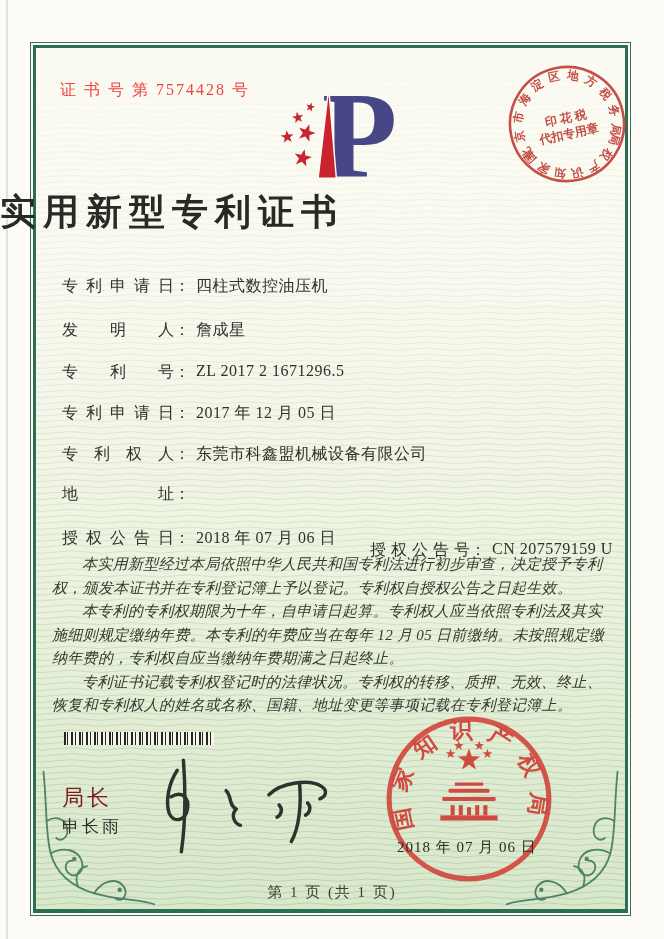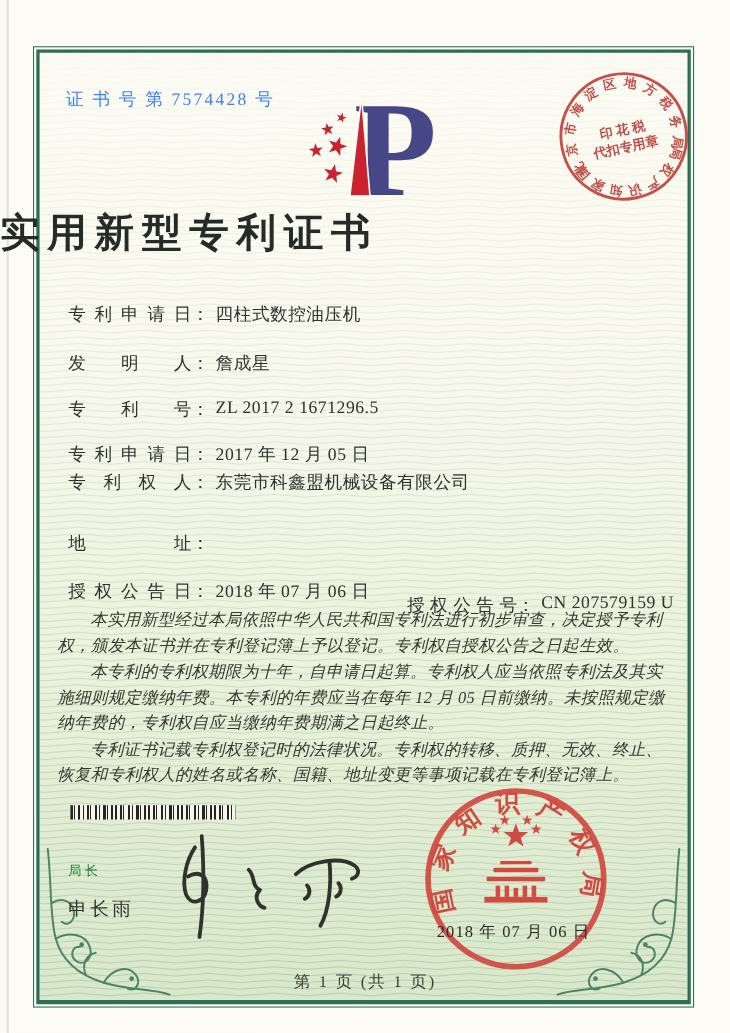--- a/index.html
+++ b/index.html
@@ -22,35 +22,35 @@
     border:3px solid #2c6e51;border-bottom-width:4px;
     position:relative;overflow:hidden;
     background:linear-gradient(180deg,#fcfbf3 0%,#fbfaf1 22%,#f5f6e9 42%,#ecf2de 62%,#e2edd3 80%,#d9e7ca 100%);
   }
   .waves{position:absolute;inset:0;width:100%;height:100%;z-index:0;}
   .ornament{position:absolute;bottom:2px;width:118px;height:138px;z-index:1;opacity:.9;}
   .ornament.left{left:2px;}
   .ornament.right{right:2px;transform:scaleX(-1);}
   
   .abs{position:absolute;z-index:2;}
-  .cert-no{left:60px;top:80px;font-size:16px;letter-spacing:2px;color:#3b82f6;}
+  .cert-no{left:60px;top:80px;font-size:16px;letter-spacing:2px;color:#ef4444;}
   .logo{left:268px;top:84px;width:130px;height:100px;}
   .tax-stamp{left:505px;top:62px;width:124px;height:124px;transform:rotate(-12deg);opacity:.92;}
   .title{left:0;right:0;top:188px;text-align:left;font-size:36px;font-weight:bold;letter-spacing:7px;color:#272b26;}
   .row{left:62px;width:552px;display:flex;align-items:flex-start;font-size:16px;color:#2e322b;}
   .lbl{display:inline-block;width:112px;text-align:justify;text-align-last:justify;flex:none;}
   .colon{flex:none;}
   .val{margin-left:6px;letter-spacing:.5px;}
   .val-address{display:inline-block;max-width:424px;line-height:1.5;}
   .grant2{position:absolute;left:308px;top:12px;display:flex;}
   .paras{left:52px;top:553px;width:562px;font-size:15px;line-height:1.57;font-style:italic;color:#343830;z-index:2;}
   .paras p{margin:0;text-indent:2em;letter-spacing:.3px;}
   .barcode{left:64px;top:732px;width:150px;height:13px;
     background:repeating-linear-gradient(90deg,#23251f 0 2px,#f6f5ec 2px 3px,#23251f 3px 4px,#f6f5ec 4px 7px,#23251f 7px 9px,#f6f5ec 9px 11px,#23251f 11px 12px,#f6f5ec 12px 15px);}
-  .signer-title{left:62px;top:783px;font-size:12px;letter-spacing:3px;color:#15803d;}
+  .signer-title{left:62px;top:783px;font-size:22px;letter-spacing:3px;color:#7f1d1d;}
   .signer-name{left:62px;top:815px;font-size:17px;letter-spacing:3px;color:#2d312b;}
   .signature{left:138px;top:752px;width:215px;height:112px;z-index:3;}
   .gov-seal{left:383px;top:713px;width:172px;height:172px;z-index:3;opacity:.93;}
   .seal-date{left:397px;top:838px;font-size:15px;letter-spacing:1px;color:#2c2c27;z-index:4;}
   .footer{left:0;right:0;top:883px;text-align:center;font-size:15px;letter-spacing:2px;color:#3a3f37;}
 </style>
 </head>
 <body>
 
 <div class="page">
@@ -283,21 +283,21 @@
   <div class="abs row" style="top:362px">
     <span class="lbl">专利号</span>
       <span class="colon">：</span>
     <span class="val">ZL 2017 2 1671296.5</span>
   </div>
   <div class="abs row" style="top:403px">
     <span class="lbl">专利申请日</span>
       <span class="colon">：</span>
     <span class="val">2017 年 12 月 05 日</span>
   </div>
-  <div class="abs row" style="top:429px">
+  <div class="abs row" style="top:444px">
     <span class="lbl">专利权人</span>
       <span class="colon">：</span>
     <span class="val">东莞市科鑫盟机械设备有限公司</span>
   </div>
   <div class="abs row" style="top:484px">
     <span class="lbl">地址</span>
       <span class="colon">：</span>
   </div>
   <div class="abs row" style="top:528px;position:absolute">
     <span class="lbl">授权公告日</span>

